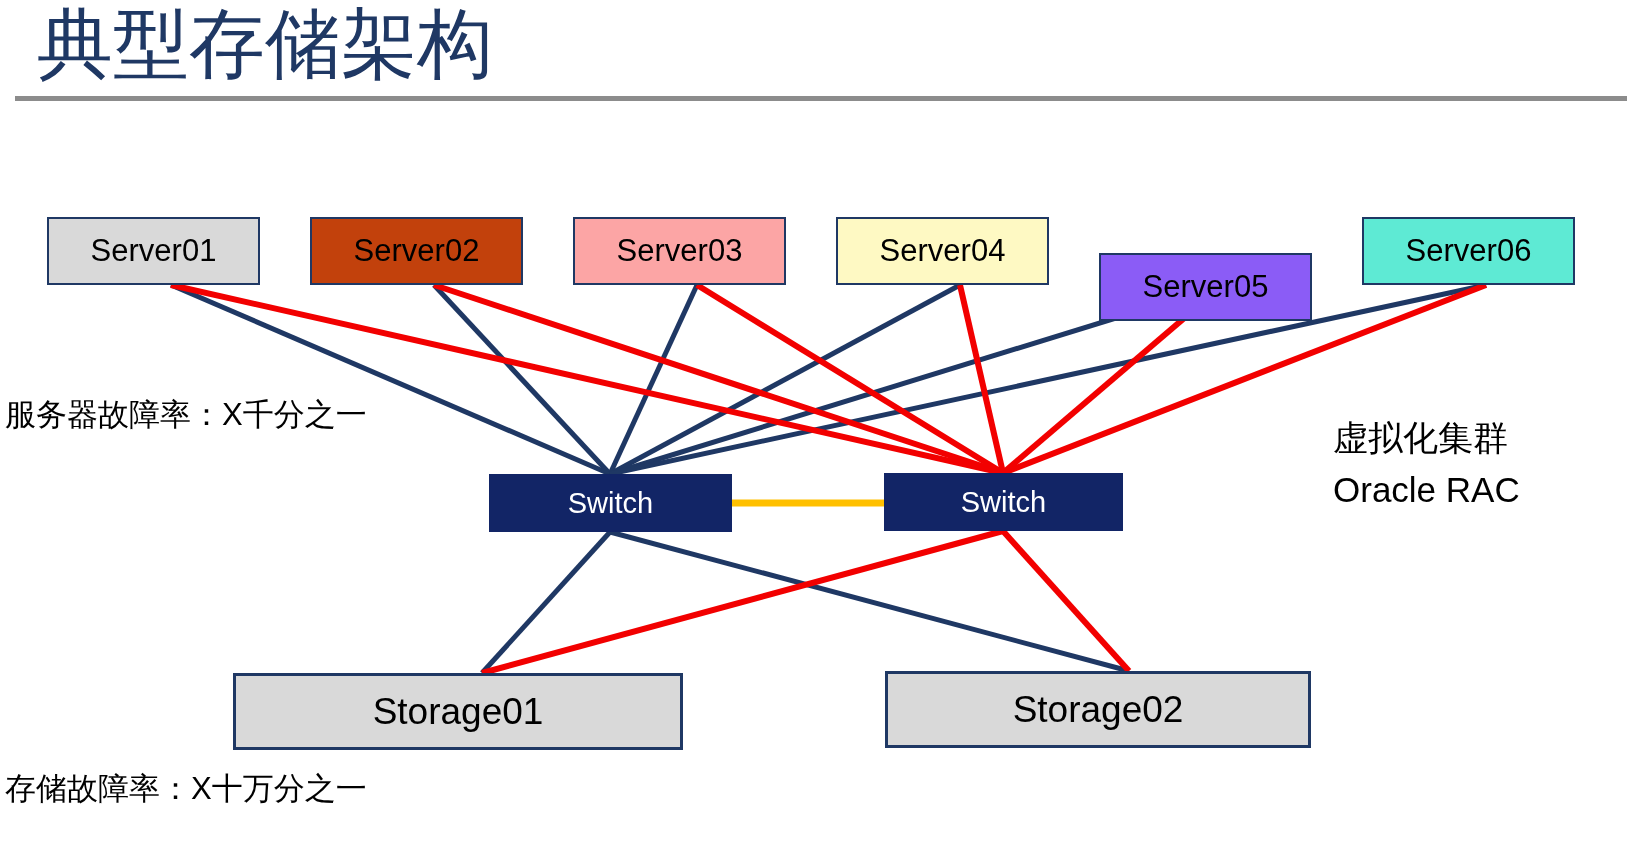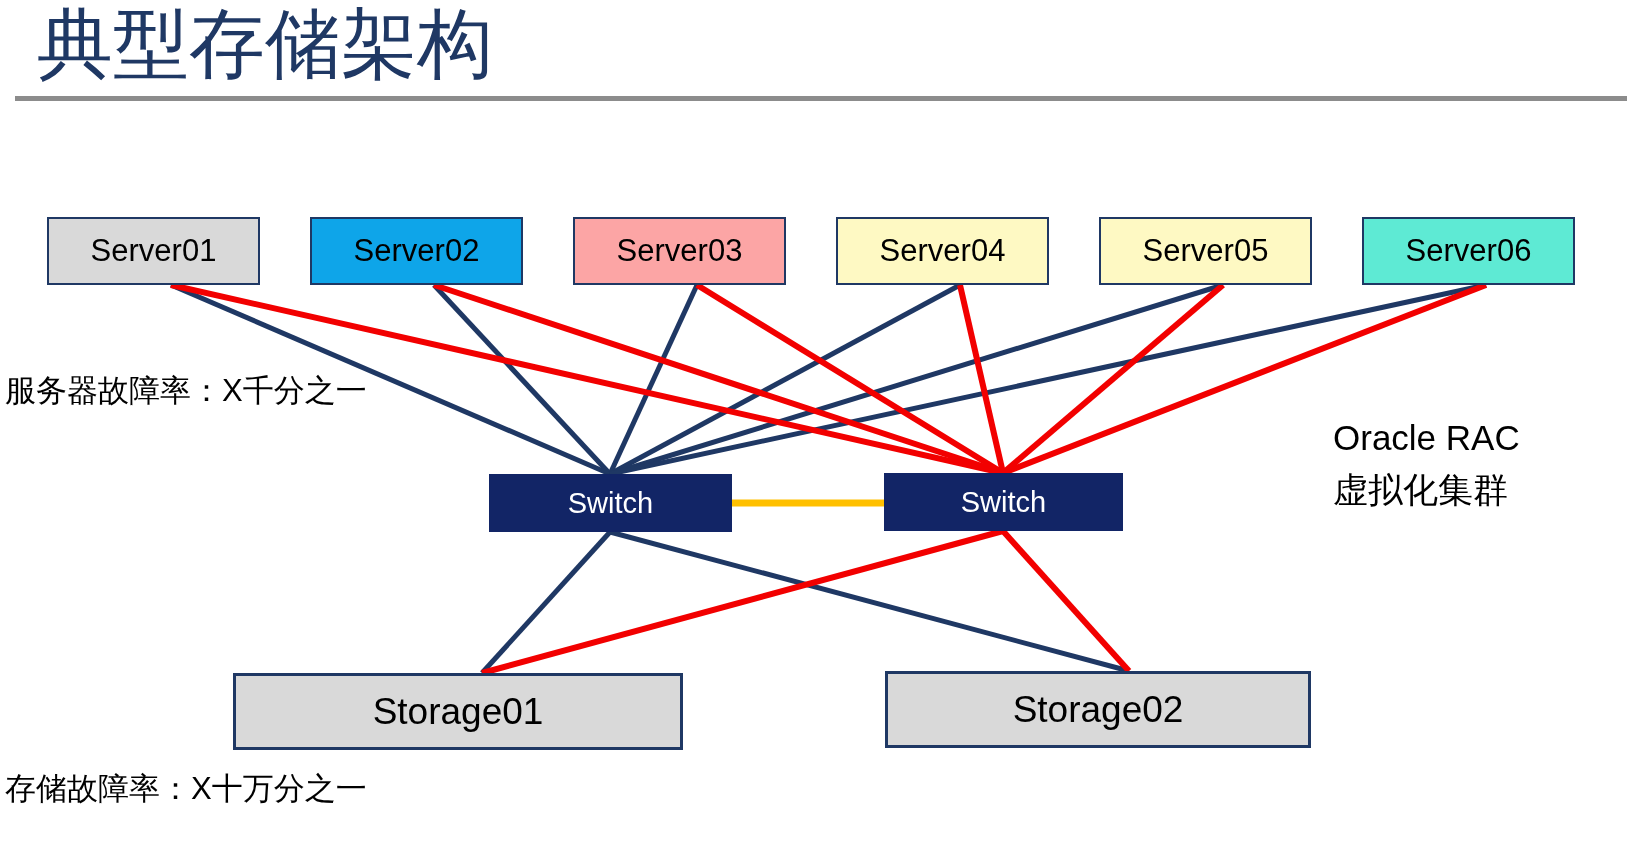--- a/index.html
+++ b/index.html
@@ -24,21 +24,21 @@
   .switch-box{
     box-sizing:border-box;display:flex;align-items:center;justify-content:center;
     background:#122566;color:#ffffff;font-size:29px;z-index:2;
   }
   #switch-0{left:489px;top:474px;width:243px;height:58px;}
   #switch-1{left:884px;top:473px;width:239px;height:58px;}
   .storage-box{border-width:3px;font-size:37px;}
   #storage-0{left:233px;top:673px;width:450px;height:77px;}
   #storage-1{left:885px;top:671px;width:426px;height:77px;}
   .note{color:#000;font-size:31px;white-space:nowrap;z-index:3;}
-  #server-failure-note{left:5px;top:370px;}
+  #server-failure-note{left:5px;top:394px;}
   #storage-failure-note{left:5px;top:768px;}
   #cluster-annotation{left:1333px;top:412px;font-size:35px;line-height:52px;color:#000;z-index:3;}
 </style>
 </head>
 <body>
 
 <svg id="wires" class="abs" viewBox="0 0 1632 847" xmlns="http://www.w3.org/2000/svg">
     <line x1="171" y1="285" x2="610" y2="474" stroke="#1f3864" stroke-width="5"></line>
     <line x1="434" y1="285" x2="610" y2="474" stroke="#1f3864" stroke-width="5"></line>
     <line x1="697" y1="285" x2="610" y2="474" stroke="#1f3864" stroke-width="5"></line>
@@ -57,30 +57,30 @@
     <line x1="1003" y1="531" x2="1129" y2="671" stroke="#f20000" stroke-width="6"></line>
     <line x1="732" y1="503" x2="884" y2="503" stroke="#ffc000" stroke-width="7"></line>
   </svg>
 
 <div id="page-title" class="abs" style="color: rgb(31, 56, 100);">典型存储架构</div>
 <div id="title-rule" class="abs" style="background: rgb(140, 140, 140);"></div>
 
 <div id="server-0" class="abs node server-box" style="background: rgb(217, 217, 217); border-color: rgb(31, 56, 100);">
   <span>Server01</span>
 </div>
-<div id="server-1" class="abs node server-box" style="background: #0ea5e9; border-color: rgb(31, 56, 100);">
+<div id="server-1" class="abs node server-box" style="background: #c2410c; border-color: rgb(31, 56, 100);">
   <span>Server02</span>
 </div>
 <div id="server-2" class="abs node server-box" style="background: #fca5a5; border-color: rgb(31, 56, 100);">
   <span>Server03</span>
 </div>
 <div id="server-3" class="abs node server-box" style="background: #fef9c3; border-color: rgb(31, 56, 100);">
   <span>Server04</span>
 </div>
-<div id="server-4" class="abs node server-box" style="background: #fef9c3; border-color: rgb(31, 56, 100);">
+<div id="server-4" class="abs node server-box" style="background: #8b5cf6; border-color: rgb(31, 56, 100); margin-top: 36px;">
   <span>Server05</span>
 </div>
 <div id="server-5" class="abs node server-box" style="background: #5eead4; border-color: rgb(31, 56, 100);">
   <span>Server06</span>
 </div>
 
 <div id="switch-0" class="abs switch-box" style="background: rgb(18, 37, 102);">
   <span>Switch</span>
 </div>
 <div id="switch-1" class="abs switch-box" style="background: rgb(18, 37, 102);">
@@ -90,15 +90,15 @@
 <div id="storage-0" class="abs node storage-box" style="background: rgb(217, 217, 217); border-color: rgb(31, 56, 100);">
   <span>Storage01</span>
 </div>
 <div id="storage-1" class="abs node storage-box" style="background: rgb(217, 217, 217); border-color: rgb(31, 56, 100);">
   <span>Storage02</span>
 </div>
 
 <div id="server-failure-note" class="abs note">服务器故障率：X千分之一</div>
 <div id="storage-failure-note" class="abs note">存储故障率：X十万分之一</div>
 <div id="cluster-annotation" class="abs">
+  <div>虚拟化集群</div>
   <div>Oracle RAC</div>
-  <div>虚拟化集群</div>
 </div>
 
 </body></html>

